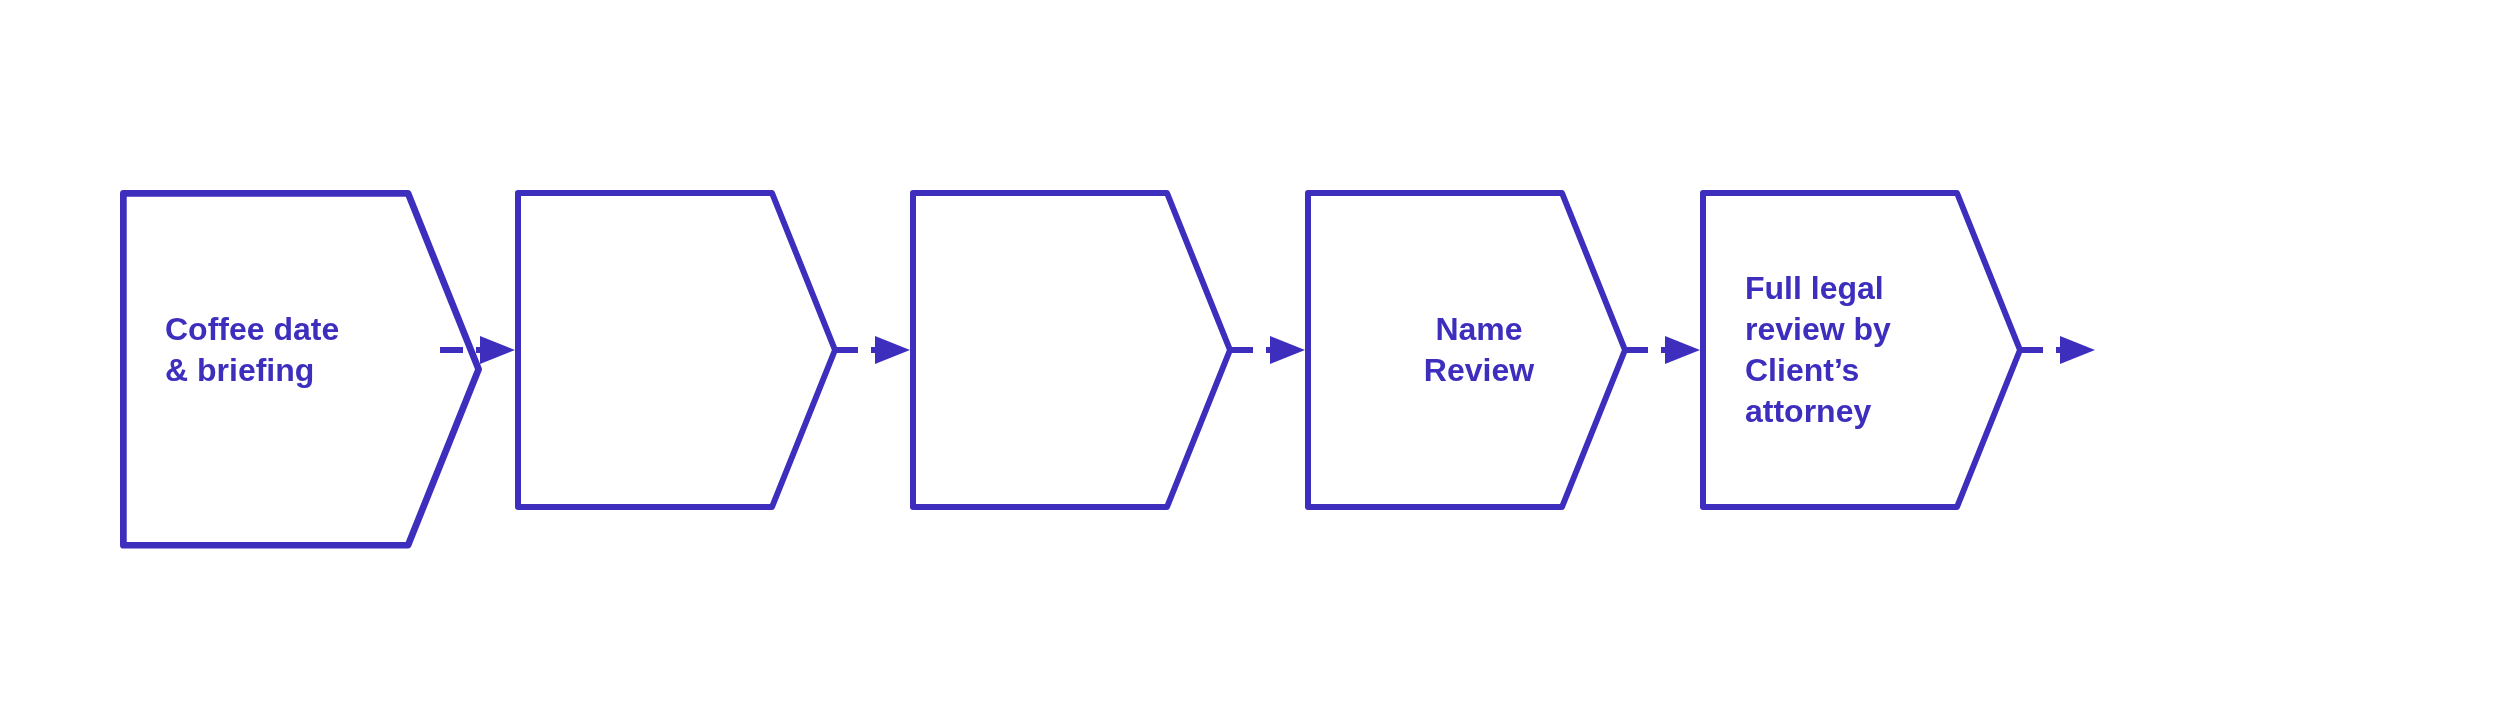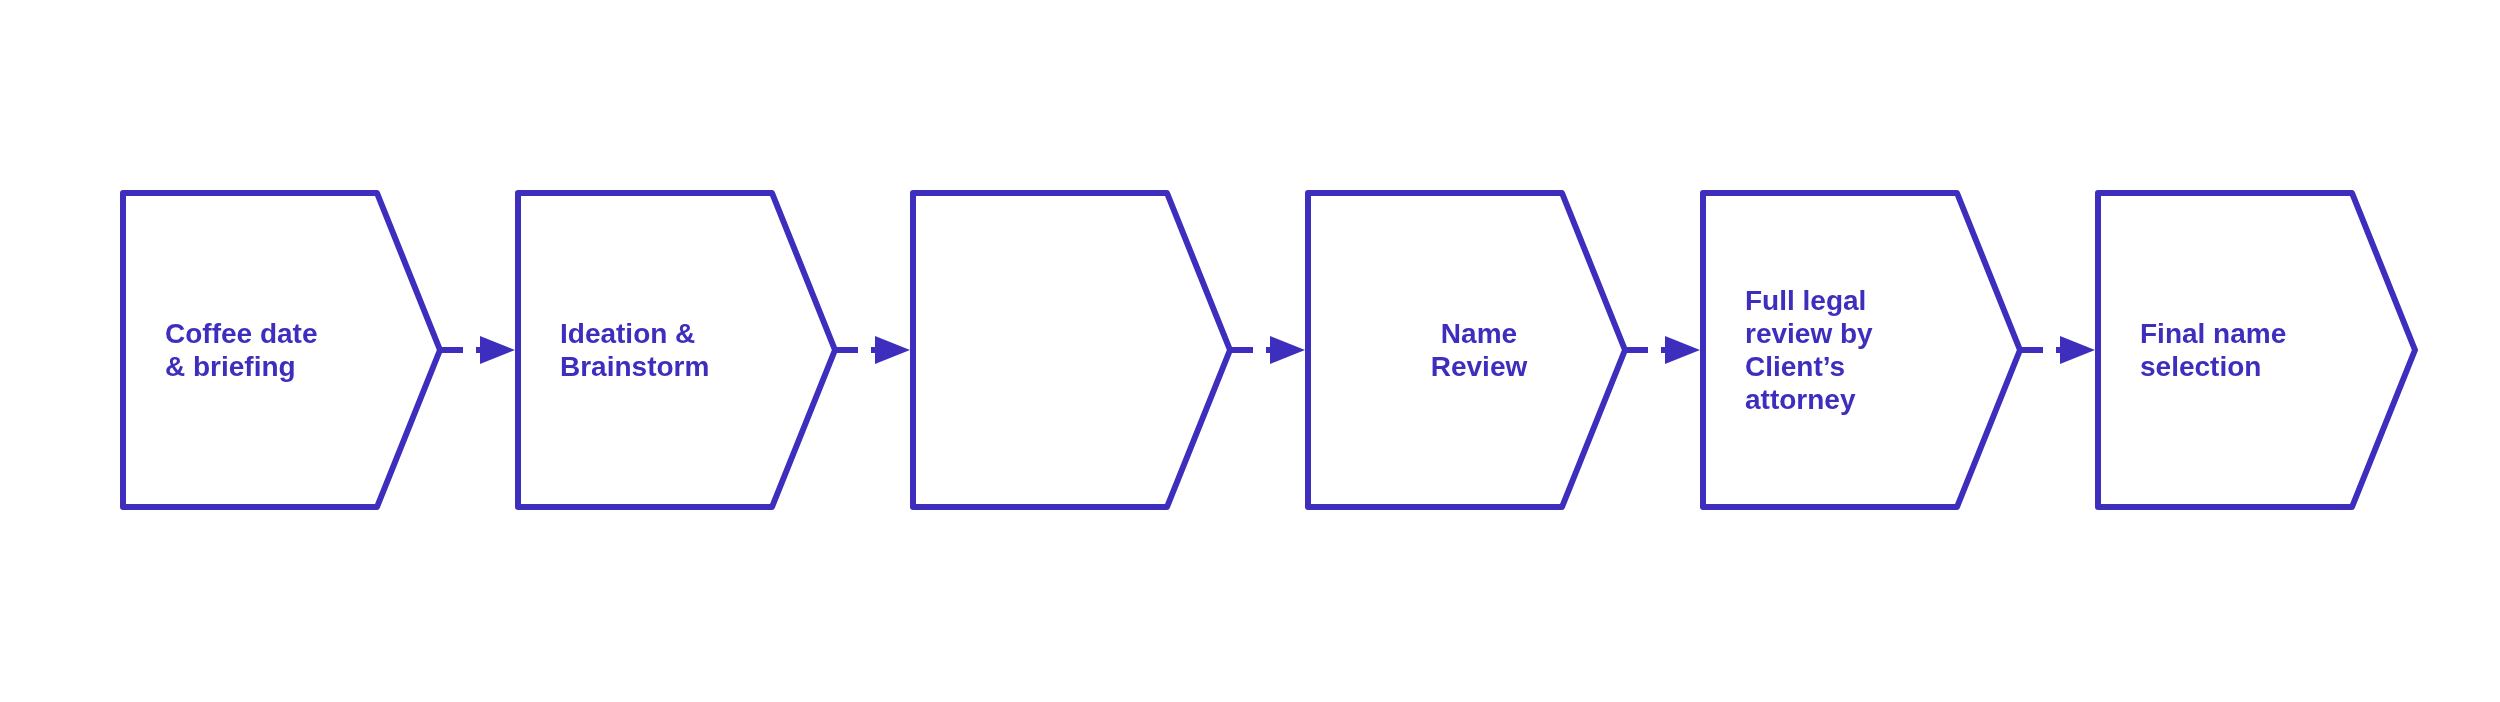--- a/index.html
+++ b/index.html
@@ -26,35 +26,35 @@
     position: absolute;
     inset: 0;
     display: block;
   }
   .step-label {
     position: absolute;
     left: 45px;
     right: 20px;
     top: 50%;
     transform: translateY(-50%);
-    font-size: 28px;
-    line-height: 33px;
+    font-size: 32px;
+    line-height: 41px;
     font-weight: 700;
     white-space: pre-line;
     color: var(--accent, #3D2EBE);
   }
   .connector {
     position: absolute;
     top: 334px;
     width: 75px;
     height: 32px;
     display: block;
   }
   
-  .s0 { left: 120px; }
+  .s0 { left: 120px; padding-left: 39px; }
   .s1 { left: 515px; }
   .s2 { left: 910px; }
   .s3 { left: 1305px; text-align: center; }
   .s4 { left: 1700px; }
   .s5 { left: 2095px; }
   .c0 { left: 440px; }
   .c1 { left: 835px; }
   .c2 { left: 1230px; }
   .c3 { left: 1625px; }
   .c4 { left: 2020px; }
@@ -74,22 +74,20 @@
 
   <svg class="connector c0" viewBox="0 0 75 32" aria-hidden="true">
     <line x1="0" y1="16" x2="42" y2="16" stroke="currentColor" stroke-width="6" stroke-dasharray="23 13"></line>
     <polygon points="40,2 75,16 40,30" fill="currentColor"></polygon>
   </svg>
 
   <div class="step s1">
     <svg class="shape" viewBox="0 0 323 320" aria-hidden="true">
       <polygon points="3,3 257,3 320,160 257,317 3,317" fill="#ffffff" stroke="currentColor" stroke-width="6" stroke-linejoin="round"></polygon>
     </svg>
-    <div class="step-label">Ideation &amp;
-Brainstorm</div>
   </div>
 
   <svg class="connector c1" viewBox="0 0 75 32" aria-hidden="true">
     <line x1="0" y1="16" x2="42" y2="16" stroke="currentColor" stroke-width="6" stroke-dasharray="23 13"></line>
     <polygon points="40,2 75,16 40,30" fill="currentColor"></polygon>
   </svg>
 
   <div class="step s2">
     <svg class="shape" viewBox="0 0 323 320" aria-hidden="true">
       <polygon points="3,3 257,3 320,160 257,317 3,317" fill="#ffffff" stroke="currentColor" stroke-width="6" stroke-linejoin="round"></polygon>
@@ -122,21 +120,14 @@
 review by
 Client’s
 attorney</div>
   </div>
 
   <svg class="connector c4" viewBox="0 0 75 32" aria-hidden="true">
     <line x1="0" y1="16" x2="42" y2="16" stroke="currentColor" stroke-width="6" stroke-dasharray="23 13"></line>
     <polygon points="40,2 75,16 40,30" fill="currentColor"></polygon>
   </svg>
 
-  <div class="step s5">
-    <svg class="shape" viewBox="0 0 323 320" aria-hidden="true">
-      <polygon points="3,3 257,3 320,160 257,317 3,317" fill="#ffffff" stroke="currentColor" stroke-width="6" stroke-linejoin="round"></polygon>
-    </svg>
-    <div class="step-label">Final name
-selection</div>
-  </div>
 
 </div>
 
 </body></html>

